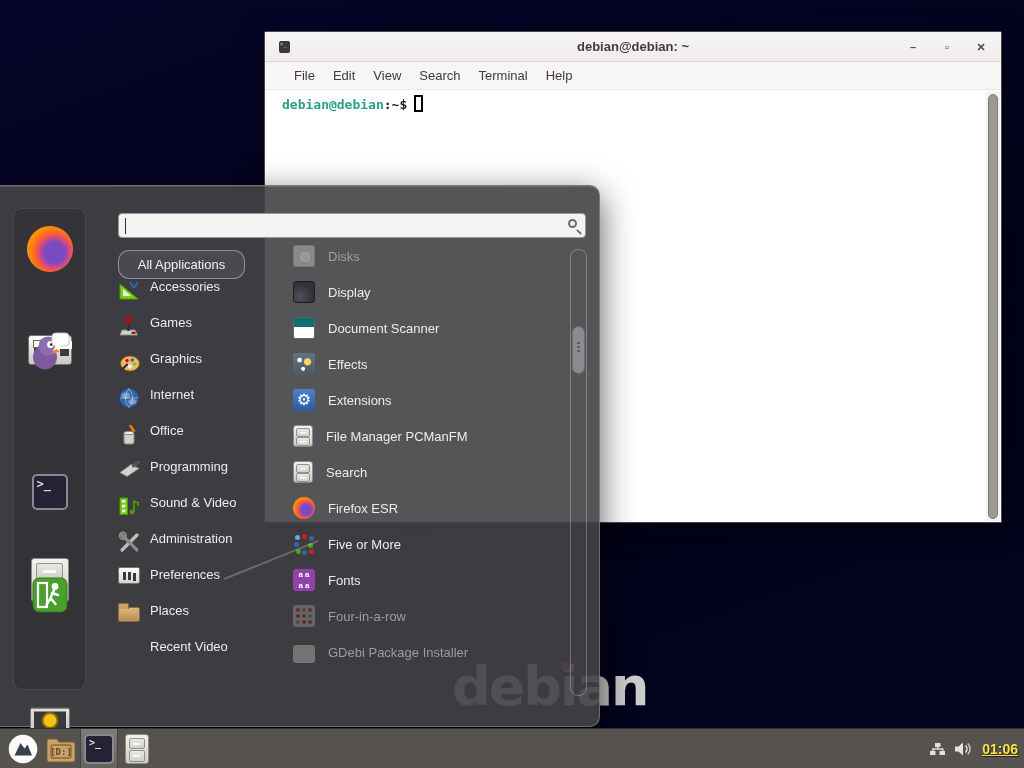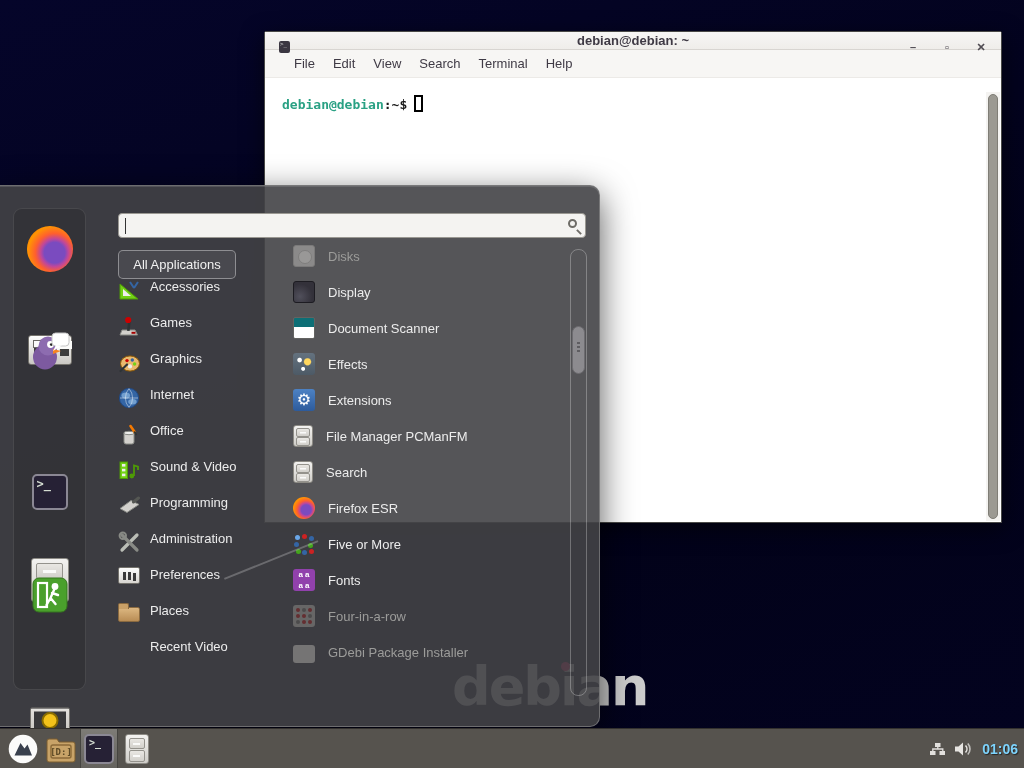--- a/index.html
+++ b/index.html
@@ -10,21 +10,21 @@
   .desktop { position:absolute; inset:0; background:linear-gradient(160deg,#05052a 0%, #020218 60%, #030320 100%); }
   .watermark { position:absolute; left:452px; top:655px; font-size:54px; font-weight:bold; letter-spacing:-2px;
                color:#cccccc; font-family:"DejaVu Sans", sans-serif; }
   .watermark .wm-i { position:relative; }
   .watermark .wm-i::after { content:""; position:absolute; left:1px; top:7px; width:9px; height:9px;
                border-radius:50%; background:#d70a53; }
 
   
   .terminal { position:absolute; left:264px; top:31px; width:738px; height:492px; background:#ffffff;
               border:1px solid #4a4a48; box-shadow:0 6px 22px rgba(0,0,0,.55); border-radius:2px 2px 0 0; }
-  .titlebar { position:relative; height:18px; background:linear-gradient(#f7f6f5,#efedea); border-bottom:1px solid #d8d5d1;
+  .titlebar { position:relative; height:30px; background:linear-gradient(#f7f6f5,#efedea); border-bottom:1px solid #d8d5d1;
               display:flex; align-items:center; }
   .win-icon { position:absolute; left:14px; top:9px; width:11px; height:12px; background:#3b3741; border-radius:2px; }
   .win-icon::before { content:">_"; position:absolute; left:1px; top:-1px; color:#d8d8d8; font-size:6px; font-family:"DejaVu Sans Mono",monospace; }
   .title { flex:1; text-align:center; font-size:13px; font-weight:bold; color:#3f3a45; }
   .controls { position:absolute; right:10px; top:0; height:30px; display:flex; align-items:center; gap:14px; }
   .ctl { width:20px; height:20px; display:flex; align-items:center; justify-content:center;
          color:#4f4b52; font-size:11px; font-weight:bold; cursor:default; }
   .menubar { height:28px; background:#f7f6f4; border-bottom:1px solid #eceae7; display:flex; align-items:center;
              gap:0; padding-left:20px; }
   .menubar span { padding:4px 9px; font-size:13px; color:#3f3a45; }
@@ -46,22 +46,22 @@
   .fav { position:absolute; left:50%; transform:translate(-50%,-50%); cursor:pointer; }
 
   .search-box { position:absolute; left:118px; top:27px; width:468px; height:25px; background:#f4f3f1;
                 border:1px solid #9a9892; border-radius:4px; }
   .search-box input { position:absolute; inset:0; border:none; background:transparent; outline:none;
                       font-size:13px; padding:0 24px 0 8px; color:#222; font-family:"Liberation Sans",sans-serif; }
   .caret { position:absolute; left:6px; top:4px; width:1px; height:16px; background:#333; }
   .mag { position:absolute; right:8px; top:5px; width:9px; height:9px; border:2px solid #6e6c67; border-radius:50%; }
   .mag::after { content:""; position:absolute; left:8px; top:8px; width:2px; height:6px; background:#6e6c67; transform:rotate(-45deg); }
 
-  .all-apps { position:absolute; left:118px; top:64px; width:118px; height:29px;
-              background:rgba(255,255,255,.07); border:1px solid rgba(255,255,255,.38); border-radius:5px;
+  .all-apps { position:absolute; left:118px; top:64px; width:127px; height:29px;
+              background:rgba(255,255,255,.07); border:1px solid rgba(255,255,255,.38); border-radius:11px;
               color:#f1f1f1; font-size:13px; display:flex; align-items:center; justify-content:center; cursor:pointer; }
 
   .cats { position:absolute; left:118px; top:93px; width:162px; }
   .cat-row { display:flex; gap:10px; height:36px; color:#ececec; font-size:13px; cursor:pointer; }
   .cat-row .no-ic { width:22px; }
 
   .apps { position:absolute; left:283px; top:52px; width:280px; height:460px; overflow:hidden; }
   .app-row { display:flex; align-items:center; gap:13px; height:36px; padding-left:10px; color:#ececec; font-size:13px; cursor:pointer; }
   .app-row.disabled { color:#9c9c9a; }
   .app-row.disabled .ic { opacity:.5; }
@@ -158,21 +158,21 @@
 
   .gdebi { width:22px; height:18px; background:#aeaca8; border-radius:3px; opacity:.4; margin-top:4px; }
 
   
   .taskbar { position:absolute; left:0; bottom:0; width:1024px; height:40px; background:#56534e; border-top:1px solid #33312e; }
   .tb-left { position:absolute; left:4px; top:0; height:40px; display:flex; align-items:center; }
   .tb-btn { width:38px; height:40px; display:flex; align-items:center; justify-content:center; cursor:pointer; }
   .tb-btn.active { background:linear-gradient(#7d7b76,#646listened260); background:linear-gradient(#7d7b76,#63615e); }
   .tb-btn.active { background:linear-gradient(#7e7c77,#64625d); border-left:1px solid #454440; border-right:1px solid #454440; }
   .tb-right { position:absolute; right:6px; top:0; height:40px; display:flex; align-items:center; gap:8px; }
-  .clock { color:#7dd3fc; font-weight:bold; font-size:14px; text-shadow:1px 1px 1px rgba(0,0,0,.55); }
+  .clock { color:#fde047; font-weight:bold; font-size:14px; text-shadow:1px 1px 1px rgba(0,0,0,.55);text-decoration:underline; }
 </style>
 </head>
 <body>
 
 <div class="desktop">
   <div class="watermark"><span>deb</span><span class="wm-i">i</span><span>an</span></div>
 </div>
 
 <div class="terminal">
   <div class="titlebar">
@@ -282,35 +282,35 @@
       <svg class="ic" width="22" height="22" viewBox="0 0 22 22">
         <path d="M6 10 h10 v9 a2 2 0 0 1 -2 2 h-6 a2 2 0 0 1 -2 -2 z" fill="#d3d1cd" stroke="#888a85"></path>
         <ellipse cx="11" cy="10" rx="5.2" ry="1.7" fill="#eeeeec" stroke="#888a85"></ellipse>
         <path d="M12.5 3 L16.8 9.2" stroke="#f57900" stroke-width="2.6" stroke-linecap="round"></path>
         <path d="M16.8 9.2 l1.3 2" stroke="#2e3436" stroke-width="2" stroke-linecap="round"></path>
       </svg>
       <span>Office</span>
     </div>
     <div class="cat-row">
       <svg class="ic" width="22" height="22" viewBox="0 0 22 22">
+        <polygon points="2,13.5 13,5.5 21,9.5 9,17.5" fill="#d3d1cd" stroke="#888a85"></polygon>
+        <path d="M15.5 7 L20.5 3" stroke="#555753" stroke-width="3" stroke-linecap="round"></path>
+      </svg>
+      <span>Programming</span>
+    </div>
+    <div class="cat-row">
+      <svg class="ic" width="22" height="22" viewBox="0 0 22 22">
         <rect x="2" y="3" width="7.5" height="16.5" fill="#73d216" stroke="#4e9a06"></rect>
         <rect x="4" y="5" width="3.4" height="2.6" fill="#eeeeec"></rect>
         <rect x="4" y="9.8" width="3.4" height="2.6" fill="#eeeeec"></rect>
         <rect x="4" y="14.6" width="3.4" height="2.6" fill="#eeeeec"></rect>
         <circle cx="13.8" cy="17" r="2.4" fill="#4e9a06"></circle>
         <path d="M16 17 V6.5 l4 1.2 V11" stroke="#4e9a06" stroke-width="1.8" fill="none"></path>
       </svg>
       <span>Sound &amp; Video</span>
-    </div>
-    <div class="cat-row">
-      <svg class="ic" width="22" height="22" viewBox="0 0 22 22">
-        <polygon points="2,13.5 13,5.5 21,9.5 9,17.5" fill="#d3d1cd" stroke="#888a85"></polygon>
-        <path d="M15.5 7 L20.5 3" stroke="#555753" stroke-width="3" stroke-linecap="round"></path>
-      </svg>
-      <span>Programming</span>
     </div>
     <div class="cat-row">
       <svg class="ic" width="22" height="22" viewBox="0 0 22 22">
         <path d="M4 19 L19 4" stroke="#babdb6" stroke-width="3.2" stroke-linecap="round"></path>
         <path d="M4 4 L19 19" stroke="#888a85" stroke-width="3.2" stroke-linecap="round"></path>
         <circle cx="4.8" cy="4.8" r="3.2" fill="none" stroke="#888a85" stroke-width="2"></circle>
       </svg>
       <span>Administration</span>
     </div>
     <div class="cat-row">

